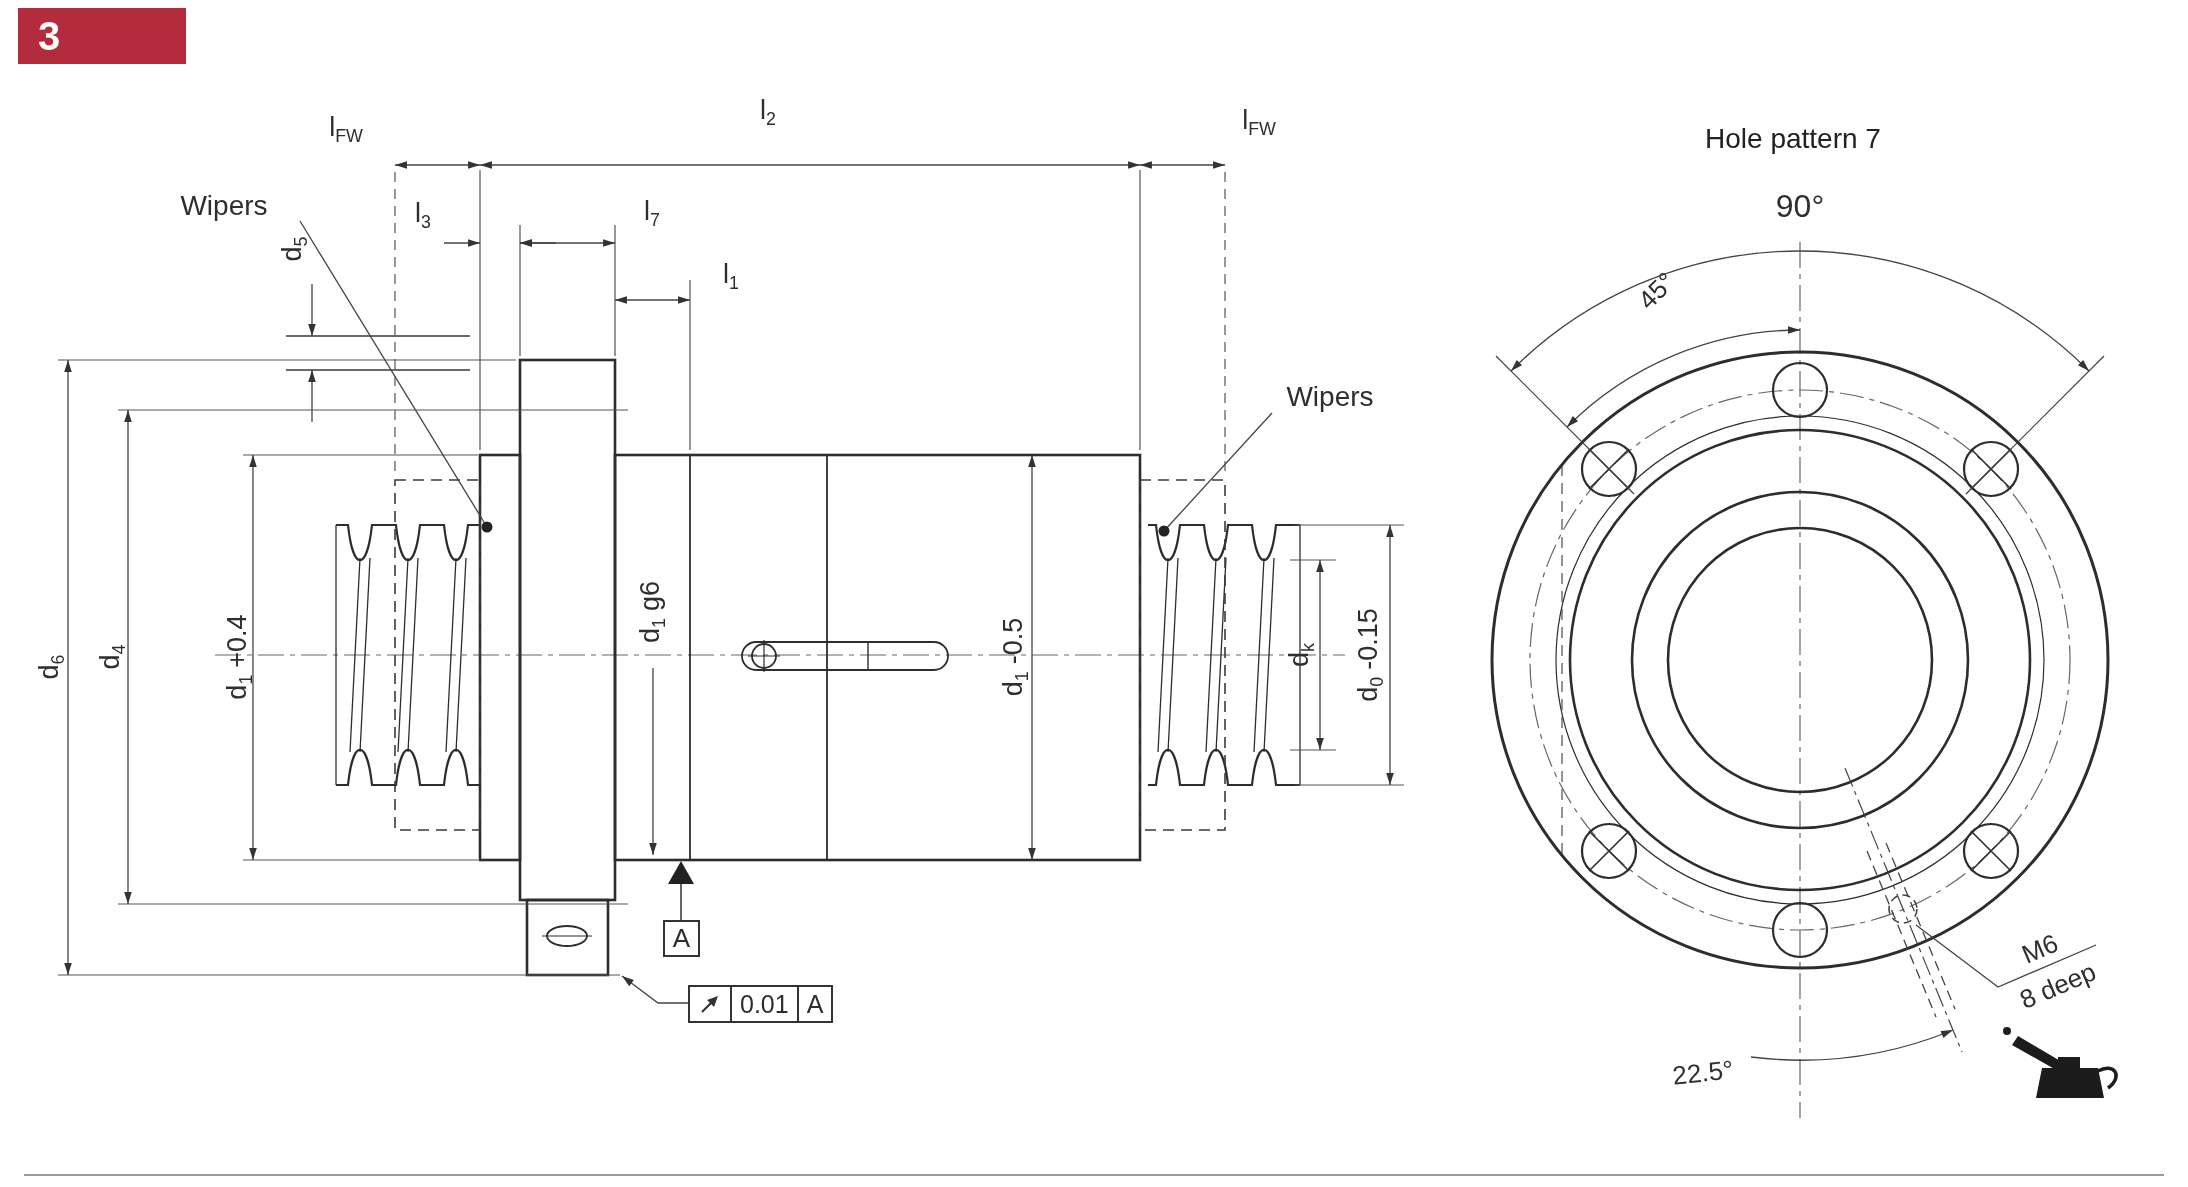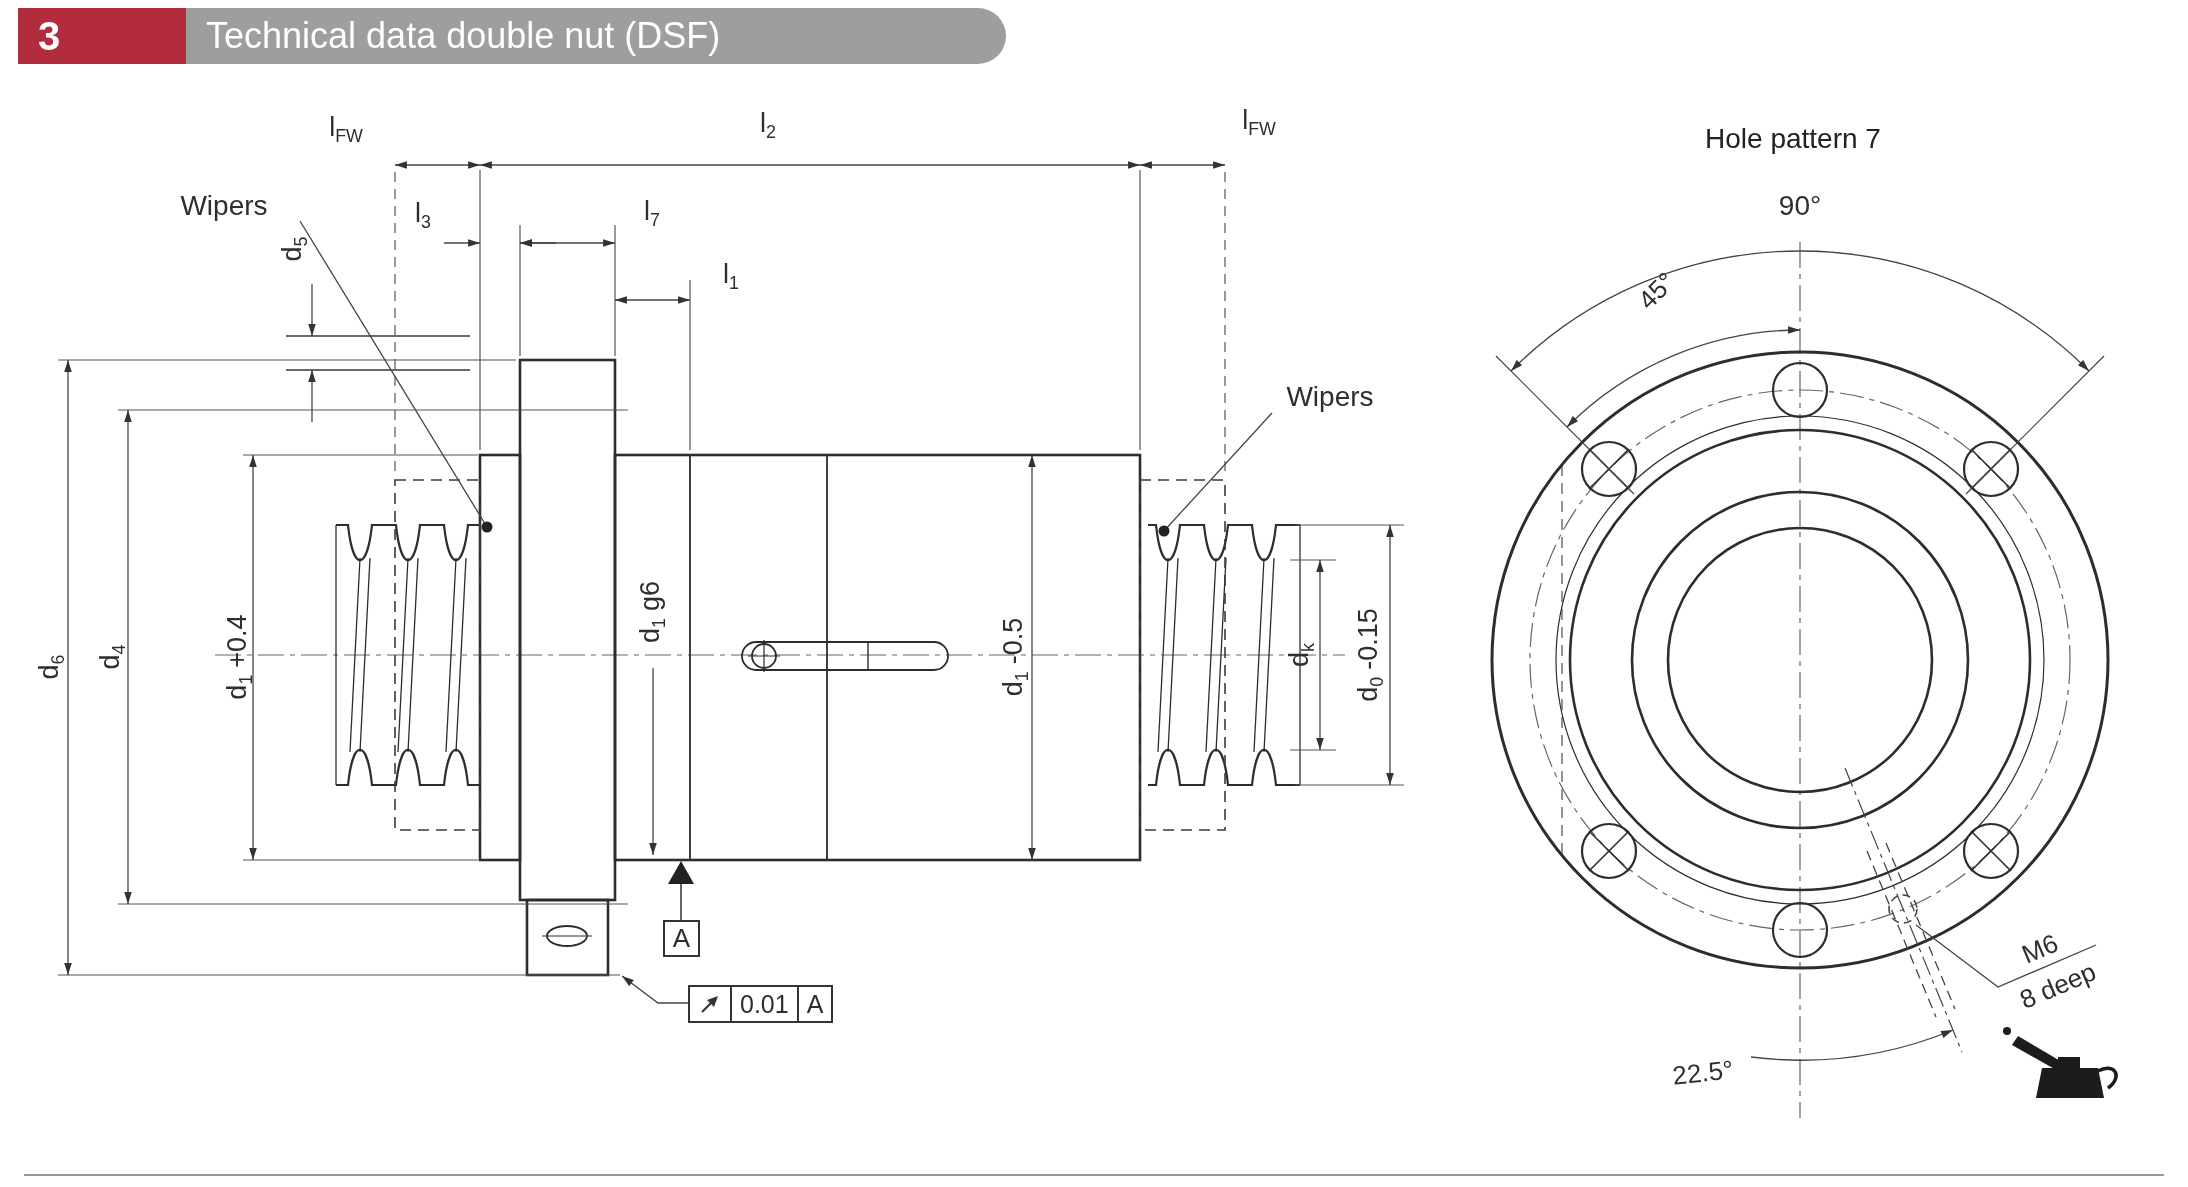--- a/index.html
+++ b/index.html
@@ -34,21 +34,20 @@
   .fcf-sym{width:44px;padding:0}
 
   .divider{position:absolute;left:24px;top:1174px;width:2140px;height:2px;background:#9a9a9a}
 </style>
 </head>
 <body>
 
 <div class="page">
 
   <div class="hdr-num">3</div>
-  <div class="hdr-pill">Technical data double nut (DSF)</div>
 
   <svg class="draw" width="2188" height="1187" viewBox="0 0 2188 1187">
     <defs>
       <marker id="arr" viewBox="0 0 12 8" refX="11.5" refY="4" markerWidth="13" markerHeight="9" orient="auto-start-reverse" markerUnits="userSpaceOnUse">
         <path d="M0.5,0.5 L11.5,4 L0.5,7.5 Z" fill="#333"></path>
       </marker>
     </defs>
 
     <g fill="none">
 
@@ -200,21 +199,21 @@
         <polygon points="2062,1062 2018,1036 2012,1045 2058,1071"></polygon>
         <circle cx="2007" cy="1031" r="4"></circle>
         <path d="M2098,1071 C2114,1062 2124,1076 2108,1088" stroke="#1c1c1c" stroke-width="3.5" fill="none"></path>
       </g>
     </g>
   </svg>
 
   <div class="lbl" style="left:346px;top:127px">
     <span>l</span><sub>FW</sub>
   </div>
-  <div class="lbl" style="left:768px;top:123px">
+  <div class="lbl" style="left:768px;top:110px">
     <span>l</span><sub>2</sub>
   </div>
   <div class="lbl" style="left:1259px;top:120px">
     <span>l</span><sub>FW</sub>
   </div>
   <div class="lbl" style="left:423px;top:213px">
     <span>l</span><sub>3</sub>
   </div>
   <div class="lbl" style="left:652px;top:211px">
     <span>l</span><sub>7</sub>
@@ -257,20 +256,20 @@
       <svg width="26" height="26" viewBox="0 0 26 26">
           <path d="M5,21 L17,9" stroke="#333" stroke-width="2.2" fill="none"></path>
           <path d="M21,5 L10,9 L17,16 Z" fill="#333"></path>
         </svg>
     </span>
     <span class="fcf-cell">0.01</span>
     <span class="fcf-cell">A</span>
   </div>
 
   <div class="lbl" style="left:1793px;top:139px;font-size:28px;color:#222">Hole pattern 7</div>
-  <div class="lbl" style="left:1800px;top:206px;font-size:28px">90°</div>
+  <div class="lbl" style="left:1800px;top:206px;font-size:32px">90°</div>
   <div class="lbl rot45" style="left:1657px;top:291px;font-size:26px">45°</div>
   <div class="lbl rotm6" style="left:1703px;top:1073px;font-size:26px">22.5°</div>
   <div class="lbl rot23" style="left:2040px;top:949px;font-size:26px">M6</div>
   <div class="lbl rot23" style="left:2058px;top:986px;font-size:26px">8 deep</div>
 
   <div class="divider"></div>
 </div>
 
 </body></html>

